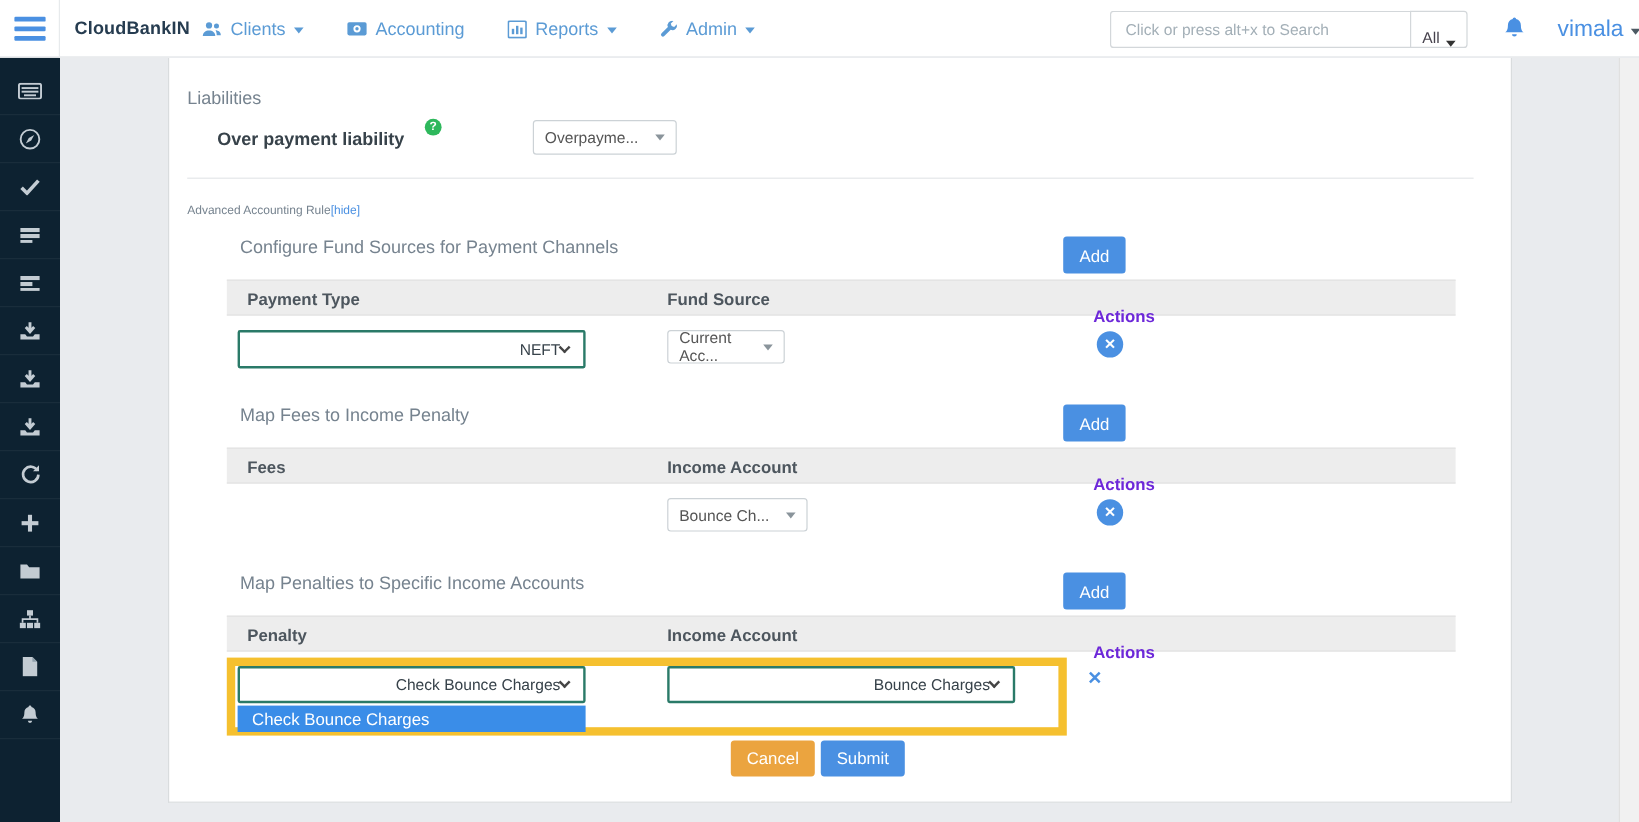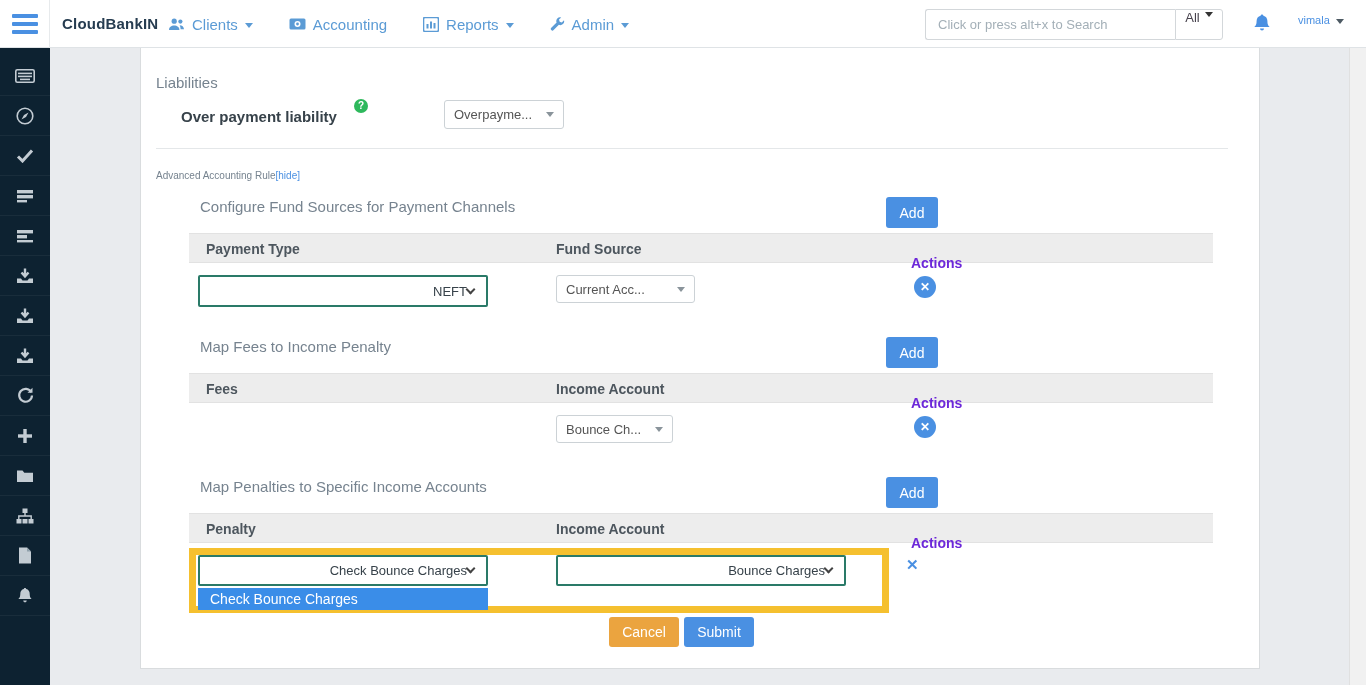--- a/index.html
+++ b/index.html
@@ -11,25 +11,25 @@
   .hamburger span { display:block; height:4px; margin-bottom:4px; border-radius:1px; background:#4a90e2; }
   .top-divider { position:absolute; left:49px; top:0; width:1px; height:48px; background:#e7eaec; }
   .logo { position:absolute; left:62px; top:15px; font-size:15px; font-weight:bold; color:#263c50; letter-spacing:.2px; }
   .nav { position:absolute; left:168px; top:0; height:48px; display:flex; align-items:center; gap:36px; }
   .nav-item { display:flex; align-items:center; gap:7px; color:#5b9bd5; font-size:15px; cursor:pointer; }
   .nav-item svg { display:block; }
   .caret-down { width:0; height:0; border-left:4px solid transparent; border-right:4px solid transparent; border-top:5px solid #5b9bd5; margin-top:2px; }
   .searchwrap { position:absolute; left:925px; top:9px; height:31px; display:flex; }
   .searchwrap input { width:250px; height:31px; border:1px solid #d3d7da; border-right:none; border-radius:3px 0 0 3px; padding:0 12px; font-size:13px; color:#555; outline:none; font-family:"Liberation Sans",sans-serif; }
   .searchwrap input::placeholder { color:#a3afb7; }
-  .scope { width:48px; height:31px; border:1px solid #d3d7da; border-radius:0 3px 3px 0; background:#fff; display:flex; align-items:flex-start; justify-content:center; gap:5px; font-size:13px; color:#47424d; cursor:pointer; }
+  .scope { width:48px; height:31px; border:1px solid #d3d7da; border-radius:0 3px 3px 0; background:#fff; display:flex; align-items:flex-end; justify-content:center; gap:5px; font-size:13px; color:#47424d; cursor:pointer; }
   .scope .caret-down { border-top-color:#333; }
   .bell-btn { position:absolute; left:1253px; top:13px; cursor:pointer; }
   .userwrap { position:absolute; left:1298px; top:14px; display:flex; align-items:center; gap:6px; cursor:pointer; }
-  .username { color:#4a90e2; font-size:11px; }
+  .username { color:#4a90e2; font-size:19px; }
   .userwrap .caret-down { border-top-color:#4d5a63; }
 
   
   .sidebar { position:absolute; left:0; top:48px; width:50px; height:637px; background:#0d2231; padding-top:8px; z-index:20; }
   .side-item { width:50px; height:40px; display:flex; align-items:center; justify-content:center; border-bottom:1px solid rgba(255,255,255,0.05); cursor:pointer; }
   .side-item svg { display:block; }
 
   
   .page { position:absolute; left:50px; top:48px; width:1299px; height:637px; background:#e9ebee; }
   .scrollbar-track { position:absolute; right:0; top:48px; width:17px; height:637px; background:#f1f1f1; border-left:1px solid #e0e0e0; }
@@ -299,21 +299,21 @@
   <button class="btn-add" style="top:149px">Add</button>
   <div class="thead" style="top:185px">
     <span class="c1">Payment Type</span>
     <span class="c2">Fund Source</span>
     <span class="c3">Actions</span>
   </div>
   <div class="sel-teal" style="position:absolute;left:57px;top:227px;width:290px;">
     <span>NEFT</span>
     <span class="chev"></span>
   </div>
-  <div class="sel-sm" style="position:absolute;left:415px;top:227px;width:139px;height:28px;">
+  <div class="sel-sm" style="position:absolute;left:415px;top:227px;width:98px;height:28px;">
     <span>Current Acc...</span>
     <span class="tri"></span>
   </div>
   <div class="x-circle" style="position:absolute;left:773px;top:228px;">✕</div>
 
   <div class="sec-heading" style="top:290px">Map Fees to Income Penalty</div>
   <button class="btn-add" style="top:289px">Add</button>
   <div class="thead" style="top:325px">
     <span class="c1">Fees</span>
     <span class="c2">Income Account</span>

